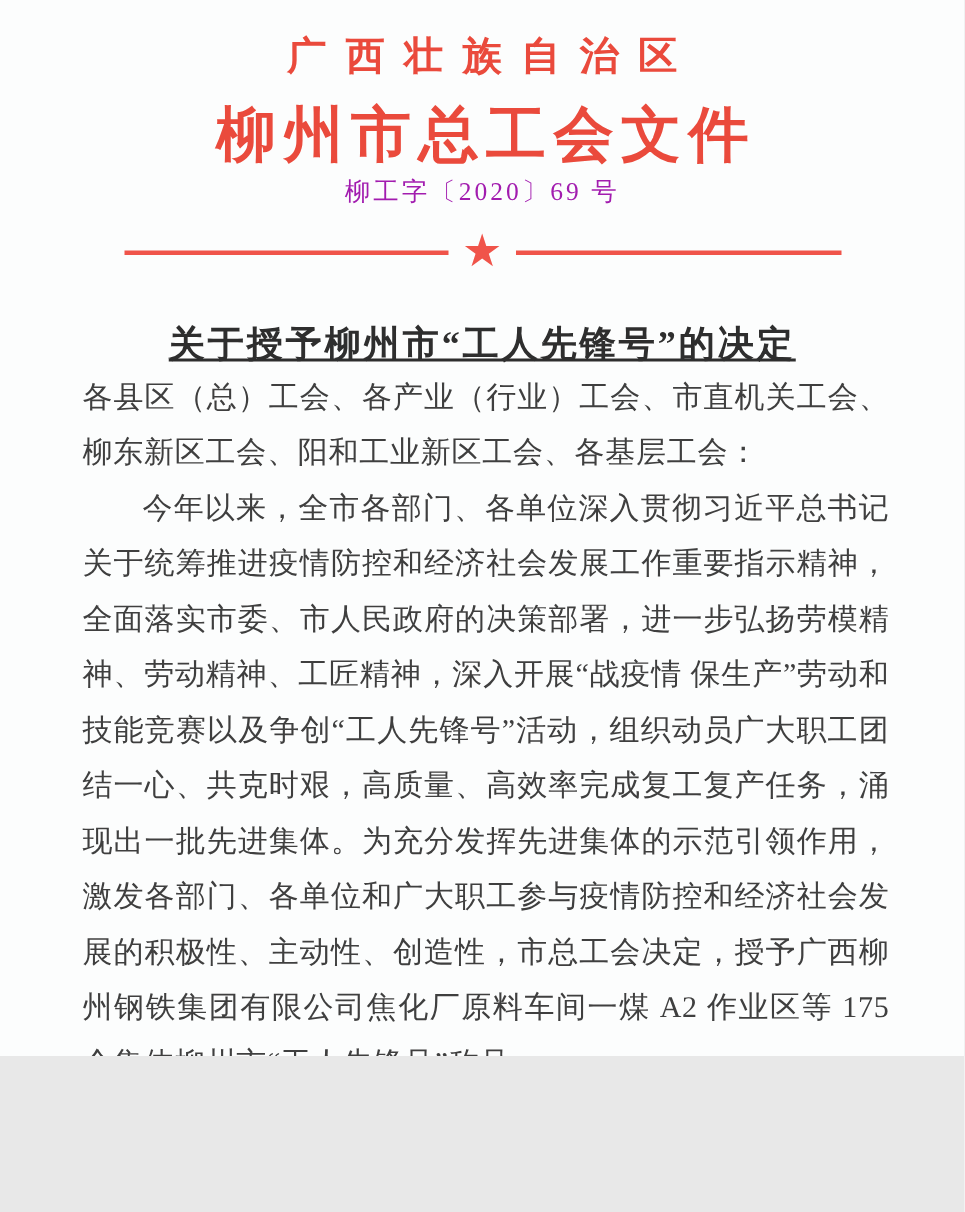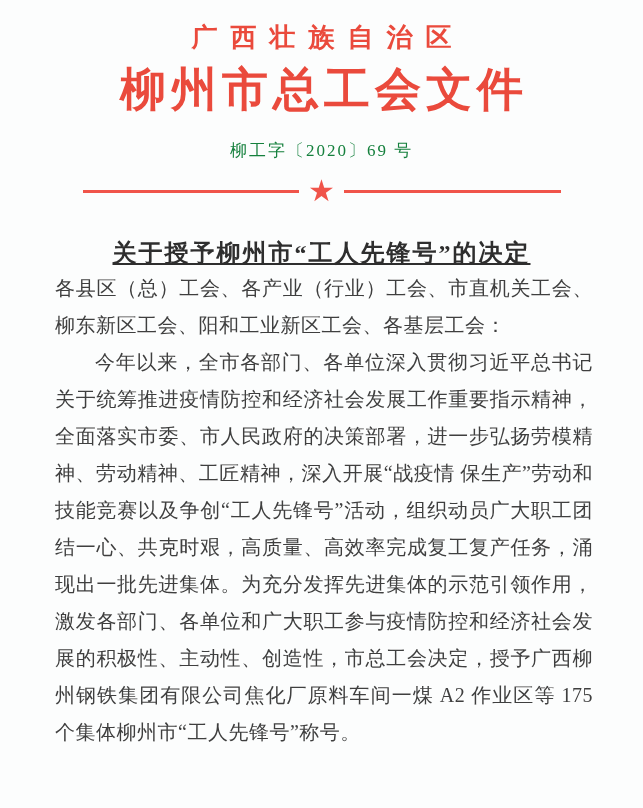--- a/index.html
+++ b/index.html
@@ -3,51 +3,50 @@
 <meta charset="utf-8">
 <style>
   html, body {
     margin: 0;
     padding: 0;
     background: #e8e8e8;
   }
   .page {
     position: relative;
     width: 643px;
-    height: 808px;
+    height: 704px;
     margin: 0 auto;
     background: #fcfdfd;
     overflow: hidden;
     font-family: "Liberation Serif", "DejaVu Serif", serif;
   }
   .doc-header {
     padding-top: 21px;
     text-align: center;
   }
   .region-line {
     font-size: 26px;
     font-weight: bold;
     color: #ea4a3c;
     letter-spacing: 13px;
     text-indent: 13px;
     line-height: 33px;
   }
   .org-line {
     margin-top: 9px;
-    font-size: 46px;
+    font-size: 40px;
     font-weight: bold;
     color: #ea4a3c;
     letter-spacing: 5px;
     text-indent: 5px;
     line-height: 54px;
   }
   .doc-number {
-    margin-top: 23px;
     font-size: 17px;
-    color: #15803d;
+    color: #a21caf;
     letter-spacing: 2px;
     line-height: 21px;
   }
   .star-rule {
     margin: 15px auto 0 auto;
     width: 478px;
     height: 30px;
     display: flex;
     align-items: center;
   }

